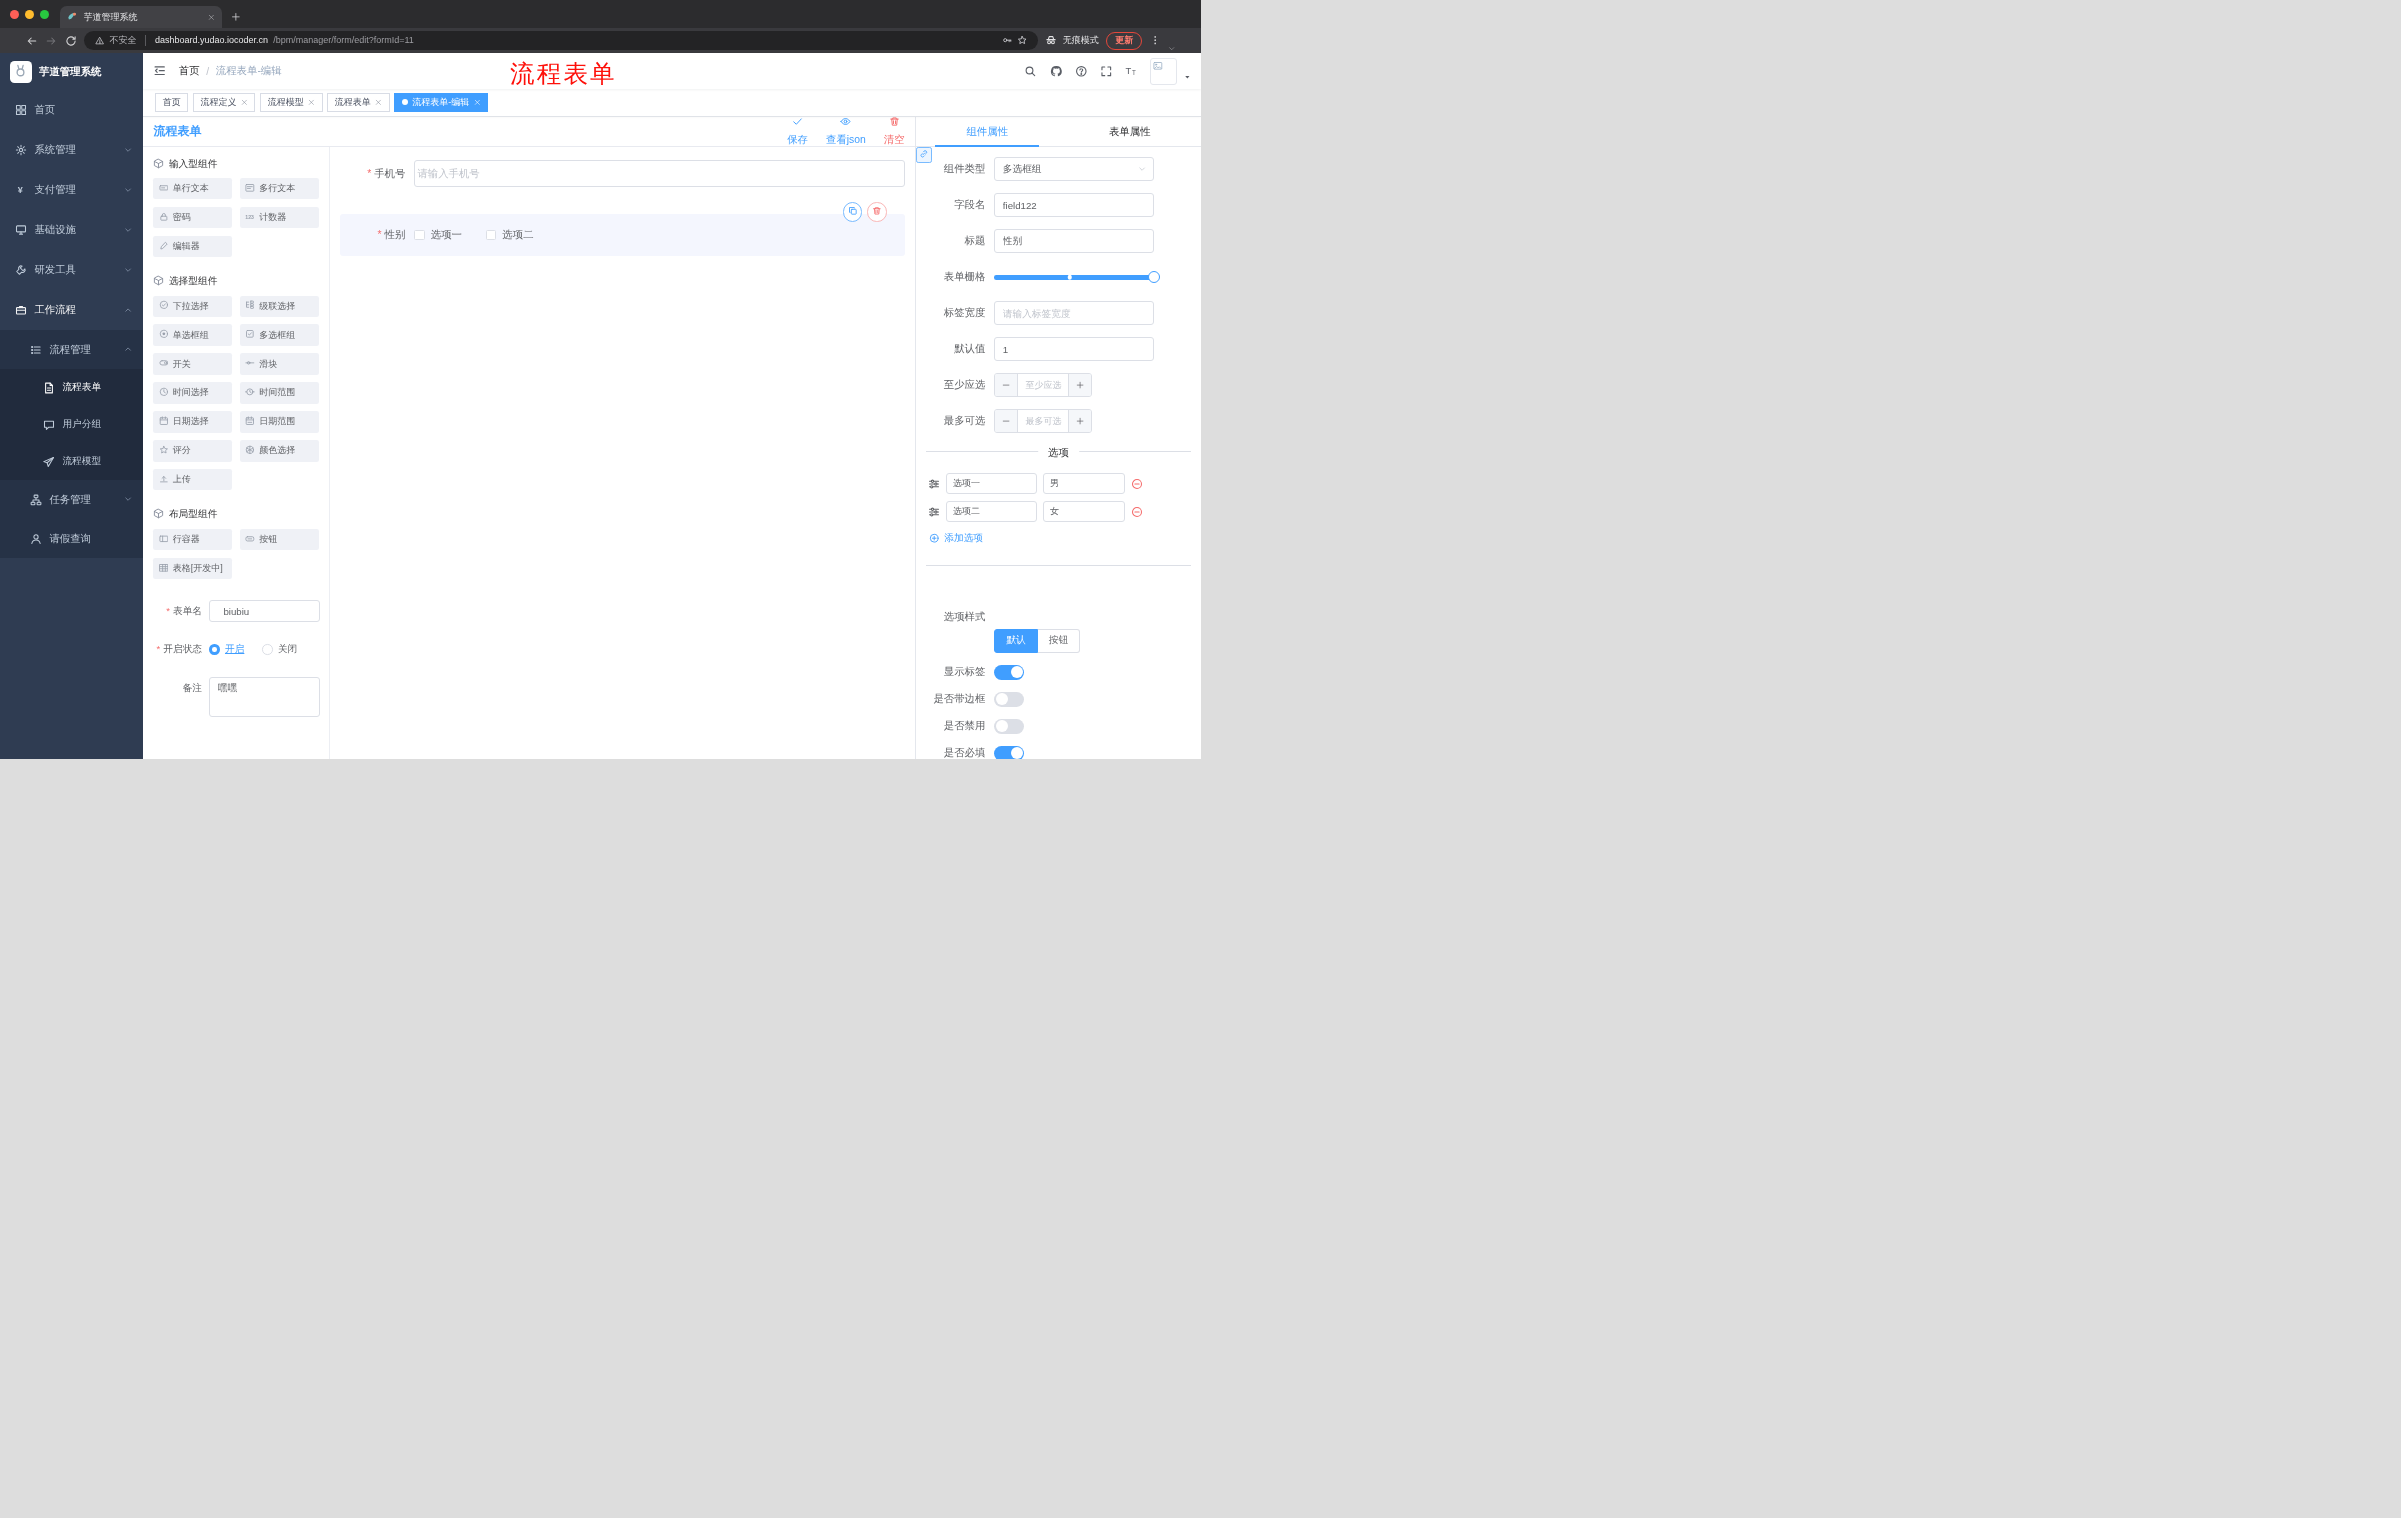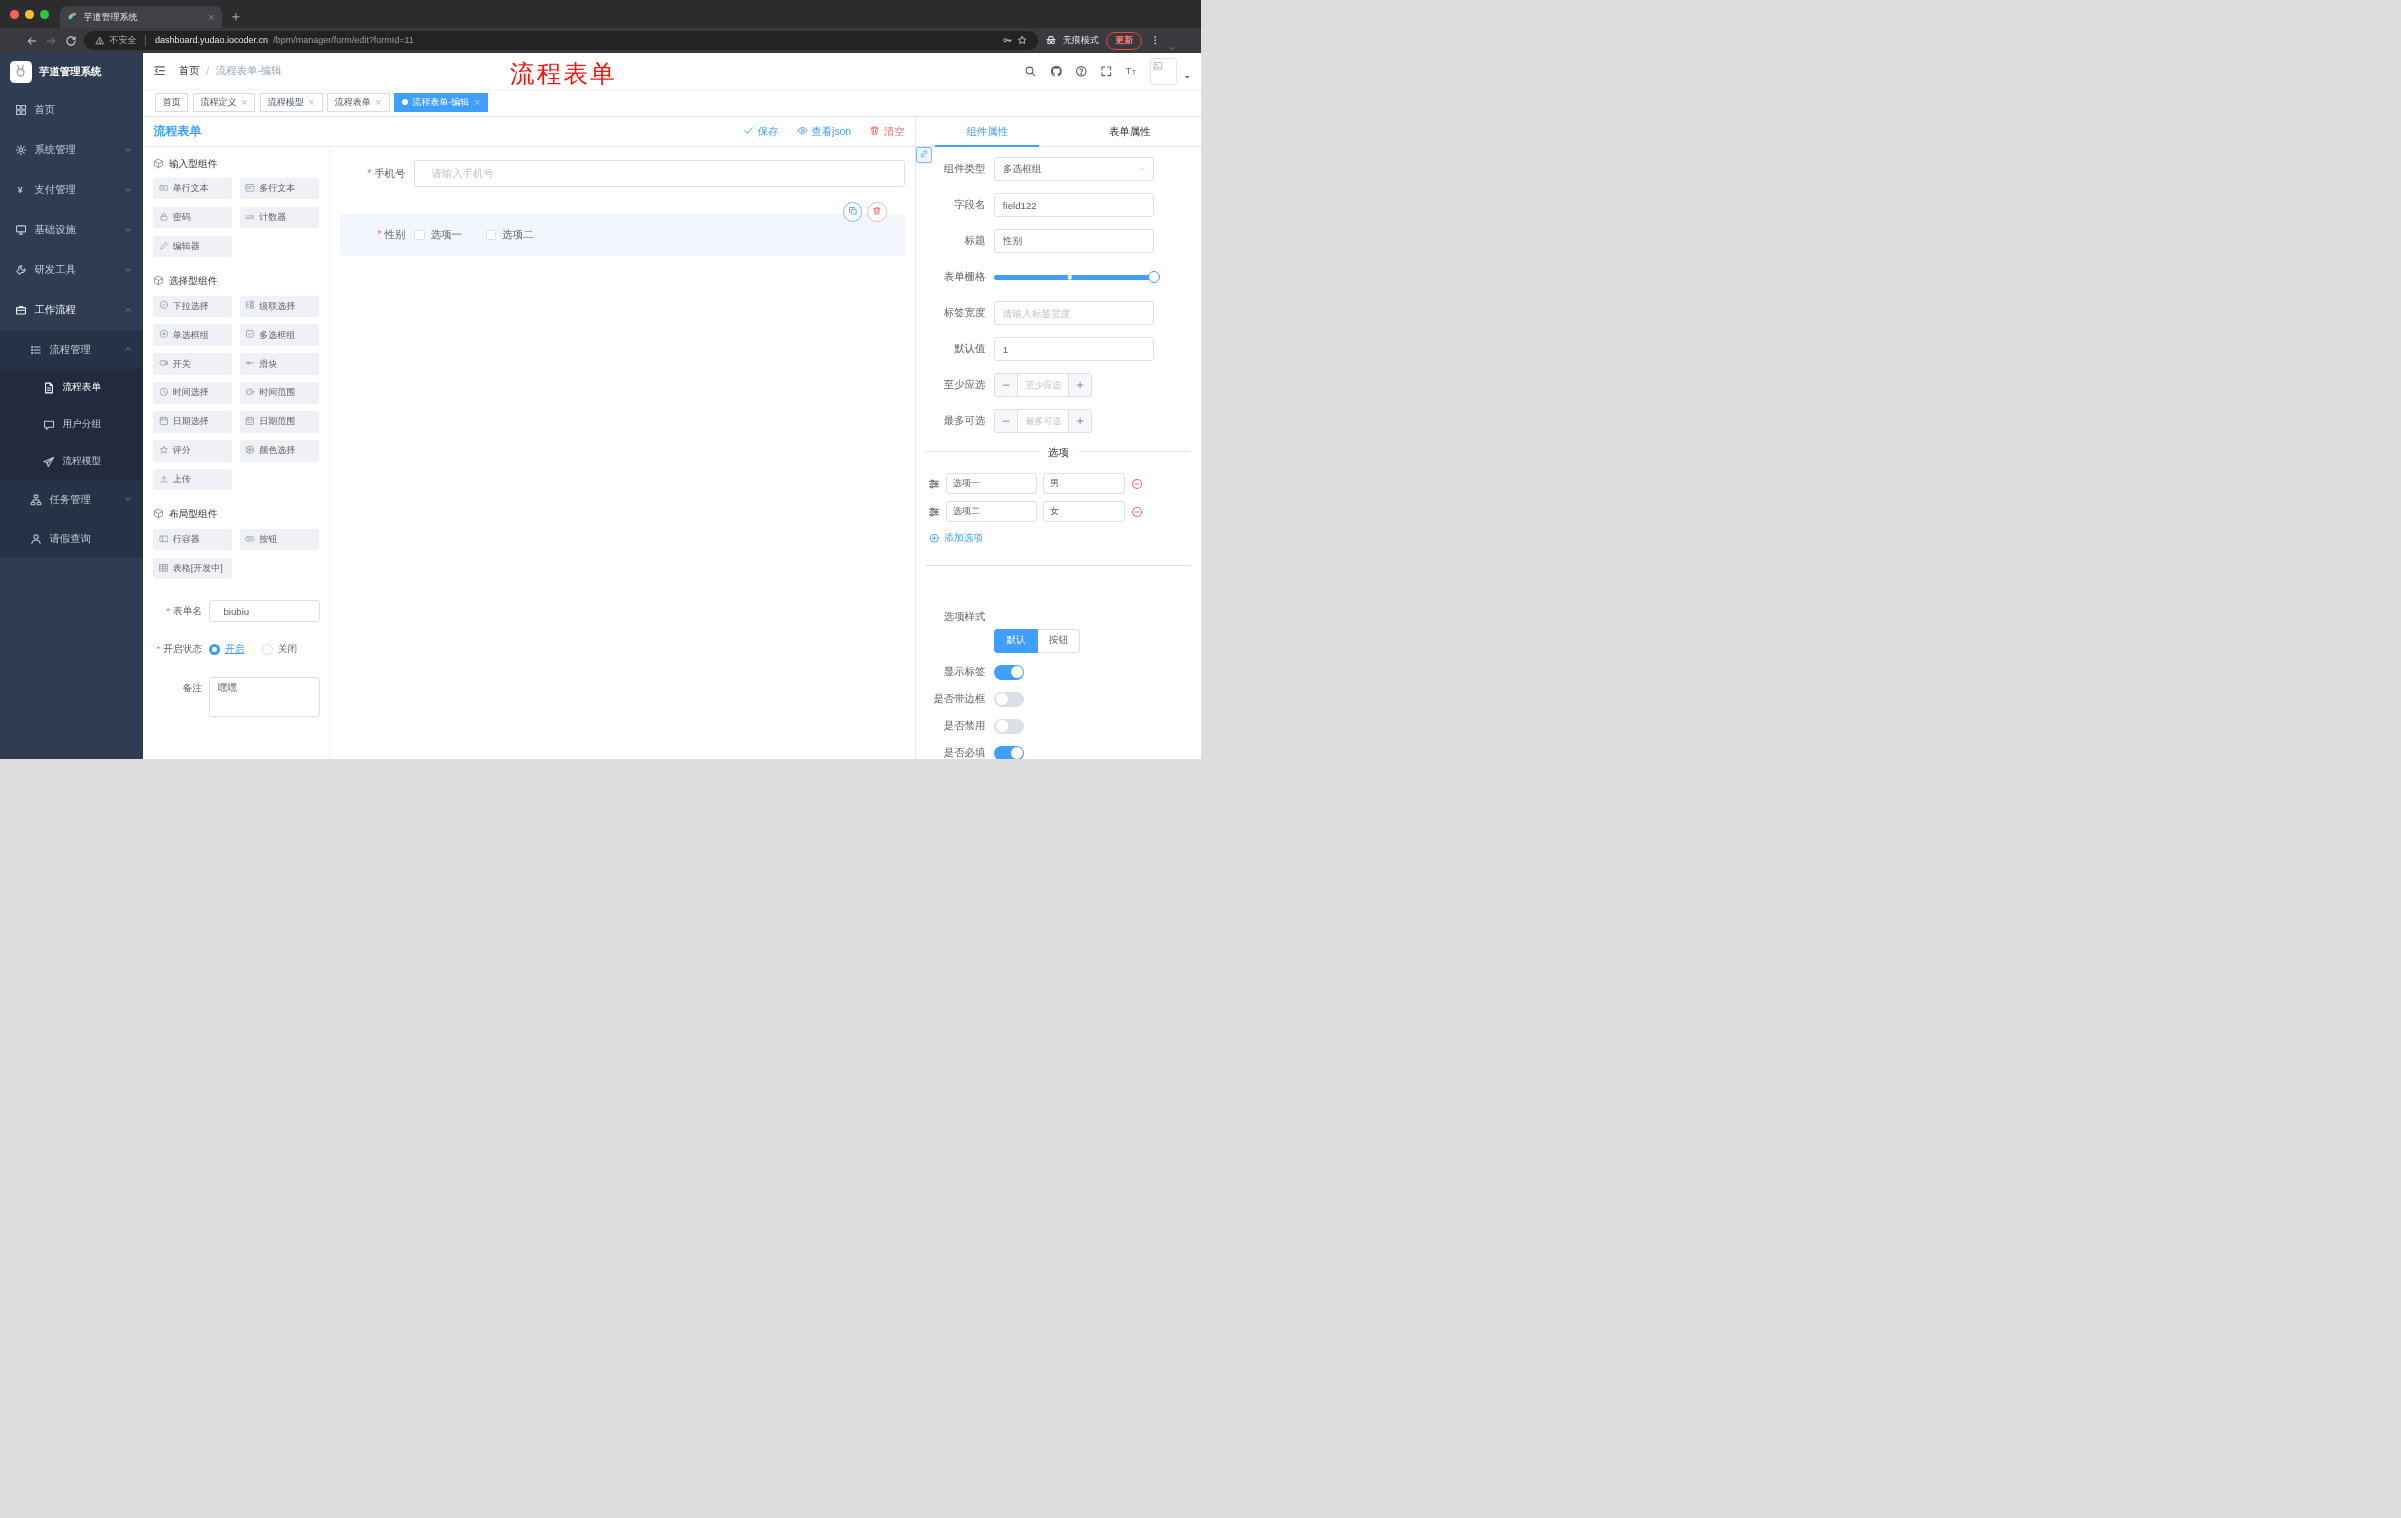--- a/index.html
+++ b/index.html
@@ -74,21 +74,21 @@
   .tag .dot { width:6px; height:6px; border-radius:50%; background:#fff; }
   .tag.active { background:#409eff; border-color:#409eff; color:#fff; }
   .tag.active .tx { color:#fff; }
 
   
   .main { position:absolute; left:143px; top:117px; right:0; bottom:0; display:flex; background:#fff; }
   .workspace { flex:1; display:flex; flex-direction:column; border-right:0.7px solid #e4e7ed; min-width:0; }
   .designer-head { height:30px; flex:none; display:flex; align-items:center; padding:0 10.4px; border-bottom:0.7px solid #e8eaf0; }
   .dz-title { color:#409eff; font-size:12px; font-weight:bold; }
   .dz-actions { margin-left:auto; display:flex; gap:18px; }
-  .dz-btn { display:inline-flex; align-items:center; gap:3.7px; font-size:10.4px; color:#409eff; cursor:pointer; }
+  .dz-btn { display:inline-flex; align-items:center; gap:3.7px; font-size:10.4px; color:#409eff; cursor:pointer;flex-direction:column; }
   .dz-btn svg{width:11px;height:11px}
   .dz-btn.clear { color:#f56c6c; }
   .work-body { flex:1; display:flex; min-height:0; }
 
   
   .palette { width:187px; flex:none; border-right:0.7px solid #eceef3; padding:9px 9px 0 10.4px; overflow:hidden; }
   .pal-sec { margin-top:18px; } .pal-sec:first-child { margin-top:1.5px; }
   .pal-title { display:flex; align-items:center; gap:4.5px; font-size:9.7px; color:#303133; margin-bottom:7.4px; }
   .pal-title svg{width:11px;height:11px;color:#8c93a0}
   .pal-grid { display:flex; flex-wrap:wrap; gap:7.4px; }
@@ -105,21 +105,21 @@
   .radio { display:inline-flex; gap:5.2px; align-items:center; color:#606266; cursor:pointer; }
   .rdot { width:10.4px; height:10.4px; border-radius:50%; border:0.7px solid #dcdfe6; background:#fff; flex:none; }
   .radio.on .rdot { border:3px solid #409eff; }
   .radio.on em { color:#409eff;text-decoration:underline; }
   .meta-area { flex:1; min-width:0; height:40px; border:0.7px solid #dcdfe6; border-radius:3px; padding:4.5px 7.4px; font-size:9.7px; color:#606266; resize:none; outline:none; font-family:inherit; }
 
   
   .canvas { flex:1; min-width:0; padding:13.4px 10.4px 0; background:#fff; }
   .cv-row { display:flex; align-items:center; }
   .cv-label { width:74px; flex:none; text-align:right; padding-right:9px; font-size:10.4px; color:#606266; }
-  .cv-input { flex:1; min-width:0; height:27px; border:0.7px solid #dcdfe6; border-radius:3px; padding:0 16px; font-size:10.4px; color:#606266; outline:none; }
+  .cv-input { flex:1; min-width:0; height:27px; border:0.7px solid #dcdfe6; border-radius:3px; padding:0 2px; font-size:10.4px; color:#606266; outline:none; }
   .cv-input::placeholder { color:#c0c4cc; }
   .cv-selected { position:relative; margin-top:27px; background:#f4f6fe; border-radius:3px; padding:7.4px 0; }
   .cv-acts { position:absolute; top:-12px; right:18px; display:flex; gap:5.2px; }
   .act { width:19.3px; height:19.3px; border-radius:50%; background:#fff; display:flex; align-items:center; justify-content:center; border:0.7px solid; cursor:pointer; }
   .act svg{width:9.7px;height:9.7px}
   .act.copy { color:#409eff; border-color:#79bbff; }
   .act.del { color:#f56c6c; border-color:#fab6b6; }
   .cbs { display:flex; gap:24px; align-items:center; height:27px; }
   .cb-item { display:inline-flex; align-items:center; gap:6px; font-size:10.4px; color:#606266; cursor:pointer; }
   .cbx { width:10.4px; height:10.4px; border:0.7px solid #dcdfe6; border-radius:1.5px; background:#fff; flex:none; }

